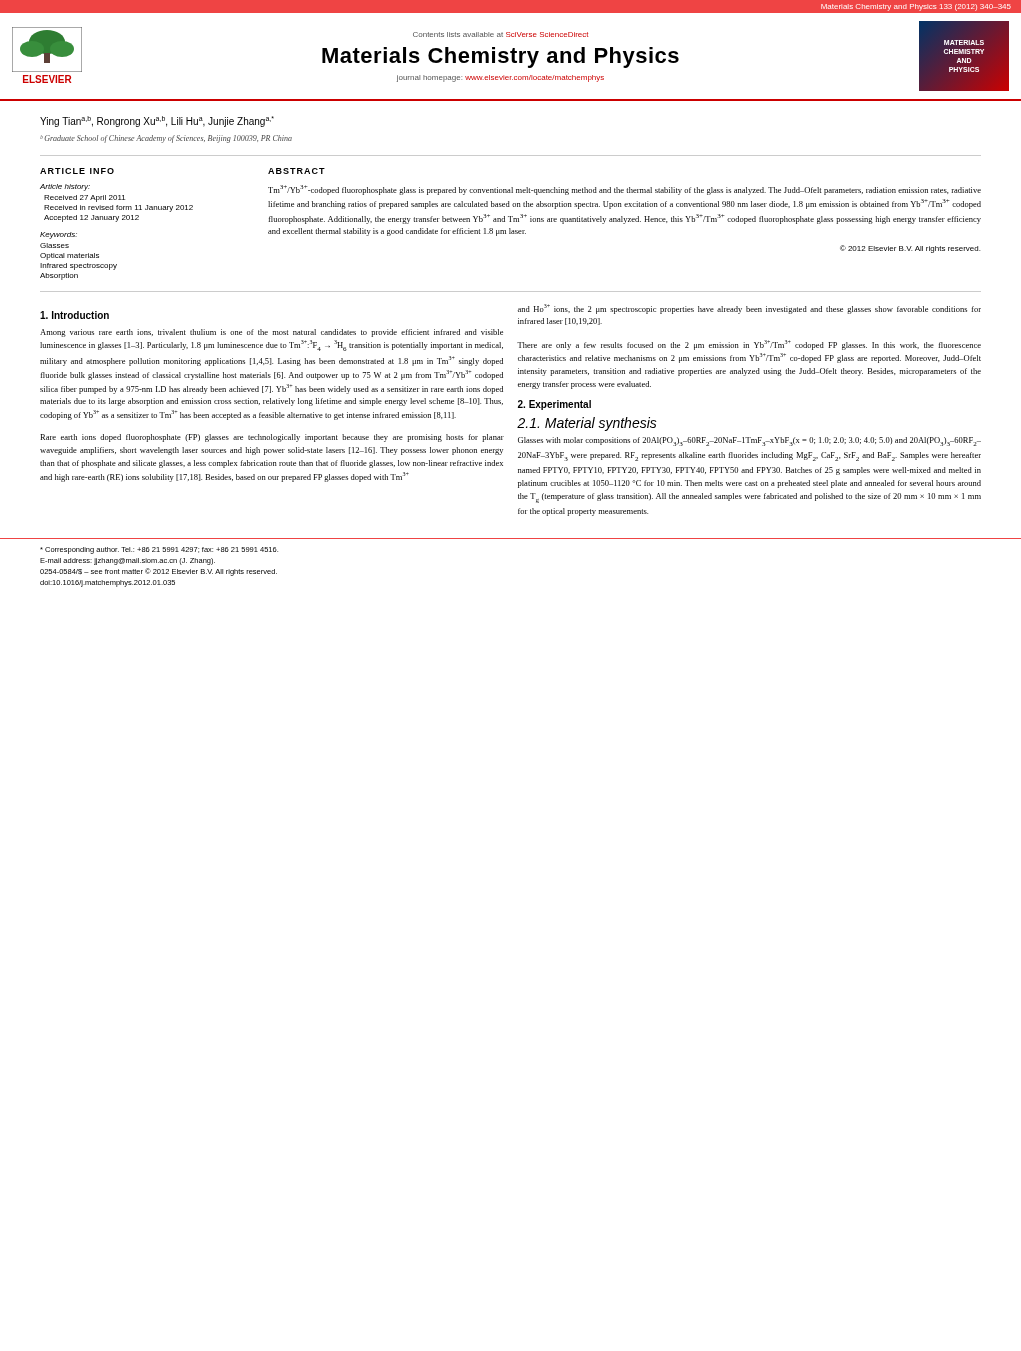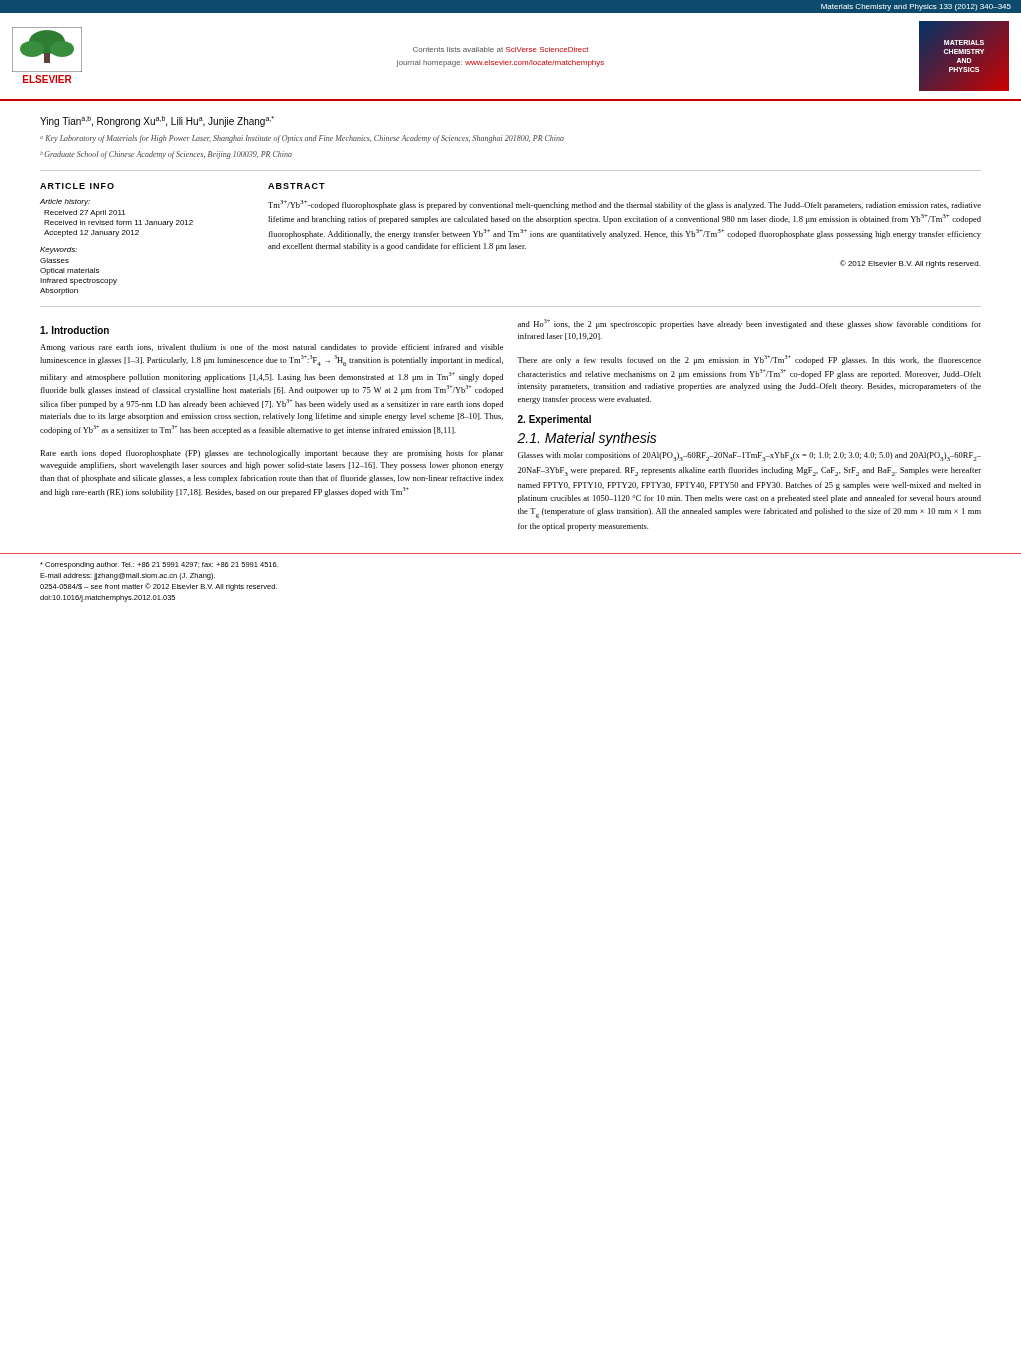--- a/index.html
+++ b/index.html
@@ -7,21 +7,21 @@
       background: #fff;
       font-family: 'Times New Roman', Times, serif;
       font-size: 9px;
       color: #000;
       width: 1021px;
       min-height: 1351px;
     }
 
     
     .top-bar {
-      background: #0c4a6e;
+      background: #ef4444;
       color: #fff;
       text-align: right;
       font-size: 8px;
       padding: 2px 10px;
       font-family: Arial, sans-serif;
     }
 
     .journal-header {
       display: flex;
       align-items: center;
@@ -305,41 +305,41 @@
       <rect x="0" y="0" width="70" height="45" fill="none" stroke="#555" stroke-width="1"></rect>
     </svg>
     <div class="elsevier-text">ELSEVIER</div>
   </div>
 
   <div class="journal-center">
     <div class="sciverse-line">
       <span>Contents lists available at </span>
       <a href="#" style="color:#c00; text-decoration:none;">SciVerse ScienceDirect</a>
     </div>
+    <div class="journal-title-main">Materials Chemistry and Physics</div>
     <div class="journal-homepage">
       <span>journal homepage: </span>
       <a href="#" style="color:#c00; text-decoration:none;">www.elsevier.com/locate/matchemphys</a>
     </div>
   </div>
 
   <div class="journal-logo-right">
     <div class="jl-title">
       <div style="font-size:7px; font-weight:bold; color:#fff; font-family:Arial,sans-serif; text-align:center; line-height:1.3;">MATERIALS<br>CHEMISTRY<br>AND<br>PHYSICS</div>
     </div>
   </div>
 </div>
 
 <div class="article-container">
 
 
   <div class="authors">
     Ying Tian<sup>a,b</sup>, Rongrong Xu<sup>a,b</sup>, Lili Hu<sup>a</sup>, Junjie Zhang<sup>a,*</sup>
   </div>
 
-  <div class="affiliations">ᵃ Key Laboratory of Materials for High Power Laser, Shanghai Institute of Optics and Fine Mechanics, Chinese Academy of Sciences, Shanghai 201800, PR China</div>
   <div class="affiliations">ᵇ Graduate School of Chinese Academy of Sciences, Beijing 100039, PR China</div>
 
   <hr class="divider">
 
   <div class="two-col">
 
     <div class="article-info">
       <h3>ARTICLE INFO</h3>
       <div class="info-label">Article history:</div>
       <div class="info-date">Received 27 April 2011</div>

